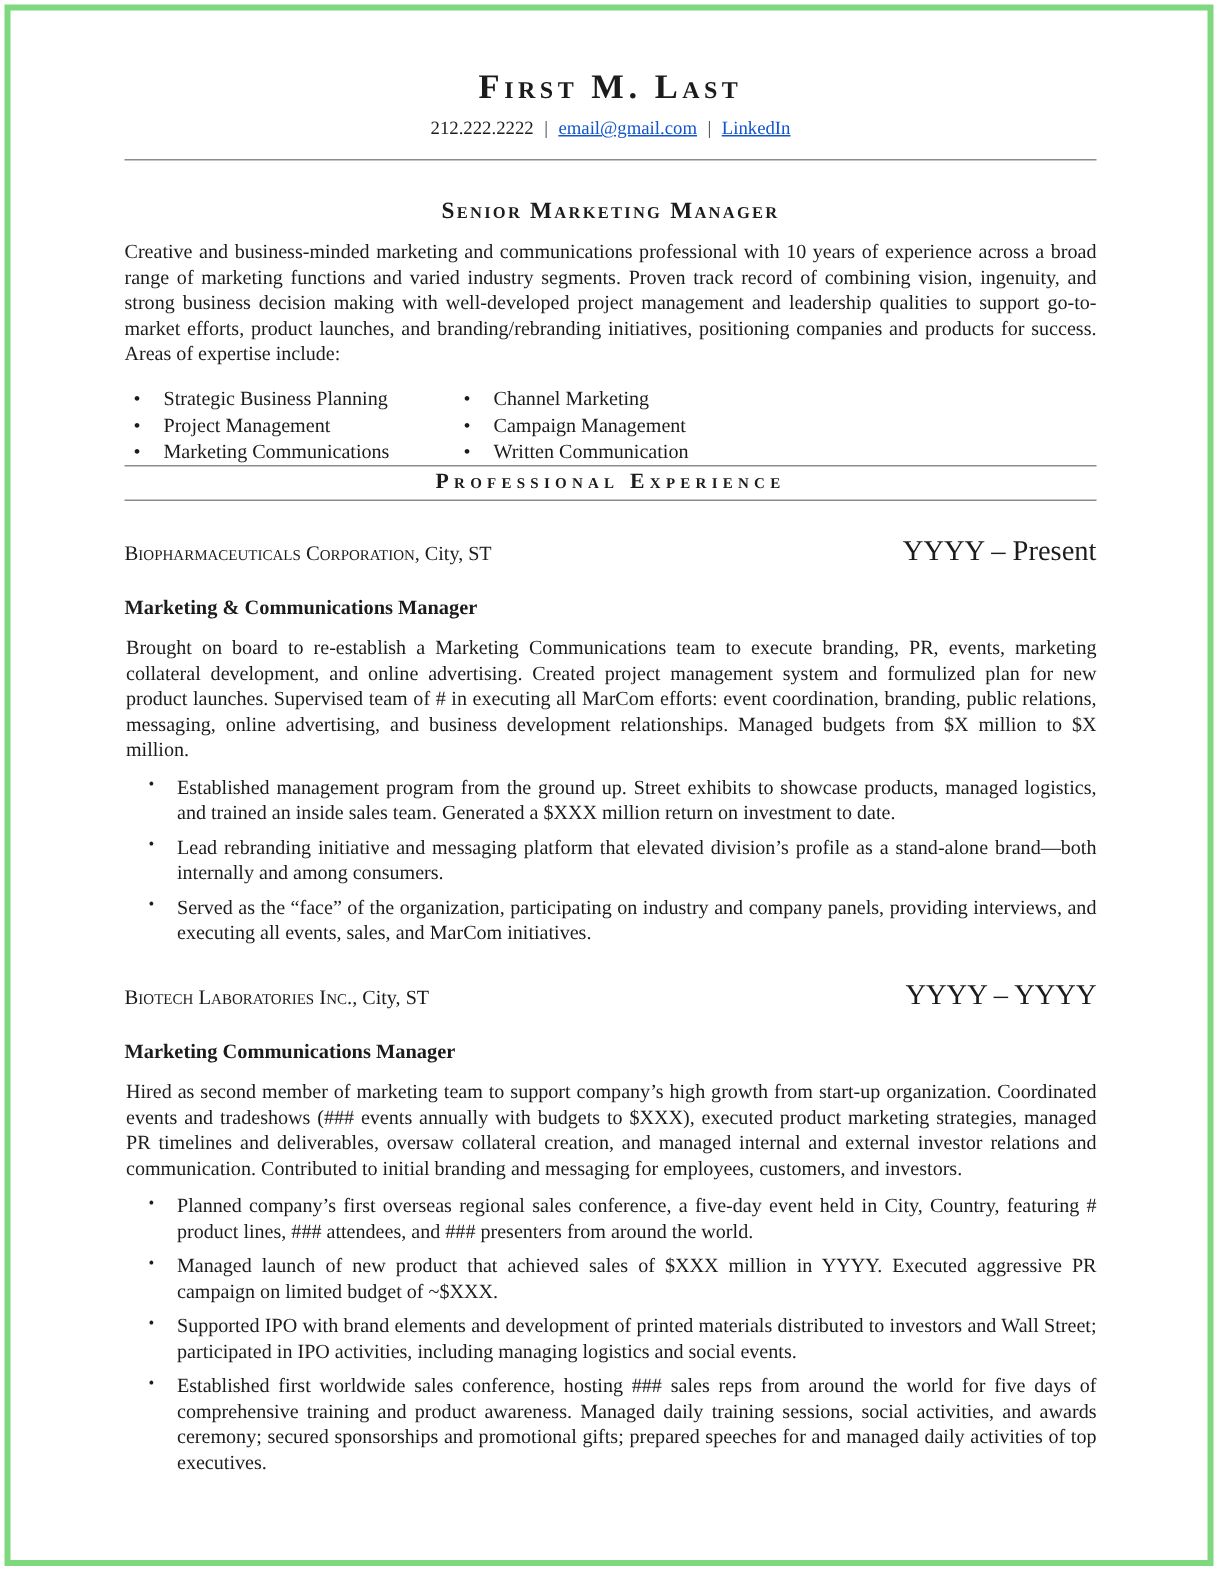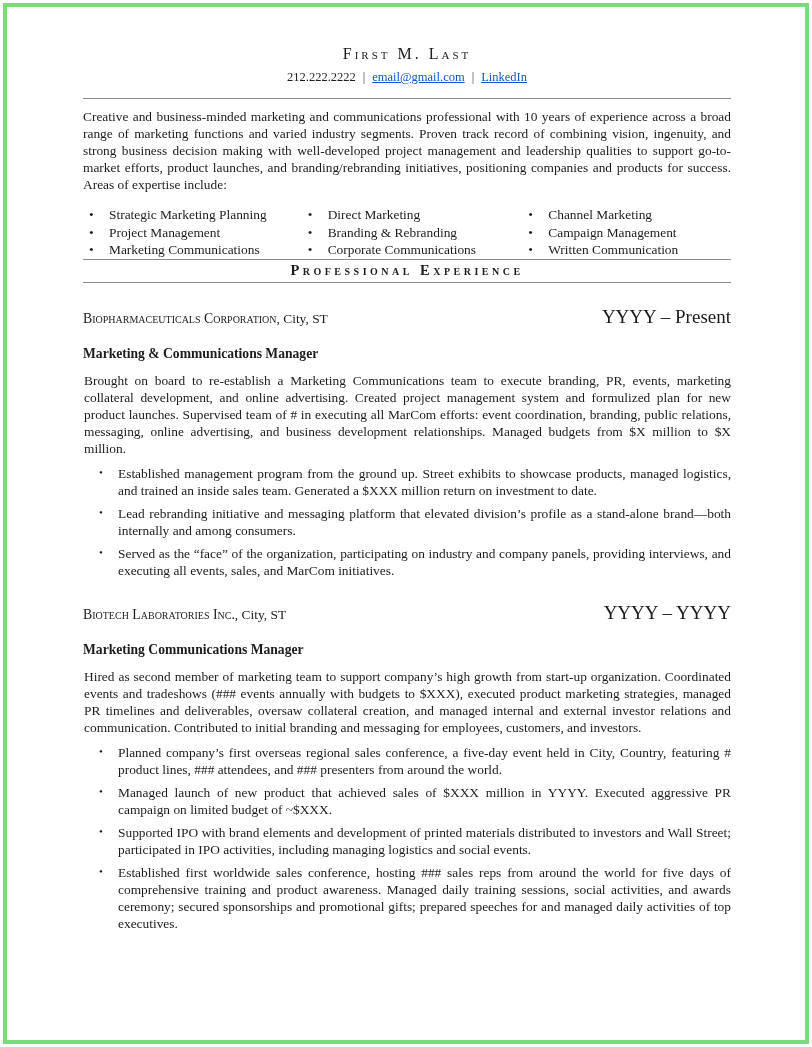--- a/index.html
+++ b/index.html
@@ -19,21 +19,21 @@
   .frame{
     position:absolute;left:3px;top:3px;right:3px;bottom:3px;
     border:4px solid var(--border-green);
     background:#fff;
     padding:38px 74px 30px 76px;
     box-sizing:border-box;
   }
   
   .name{
     text-align:center;
-    font-size:16px;font-weight:normal;
+    font-size:23px;font-weight:bold;
     font-variant:small-caps;
     letter-spacing:3px;
     margin:0;
   }
   .contact{
     text-align:center;
     font-size:12.5px;
     margin-top:7px;
   }
   .contact .sep{margin:0 7px;color:#444;}
@@ -131,33 +131,29 @@
 <body>
 
 <div class="frame">
 
   <h1 class="name">First M. Last</h1>
   <div class="contact">
     <span>212.222.2222</span><span class="sep">|</span><a class="link">email@gmail.com</a><span class="sep">|</span><a class="link">LinkedIn</a>
   </div>
   <hr class="rule">
 
+  <div class="doc-title">Senior Marketing Manager</div>
 
   <p class="summary"><span>Creative and business-minded </span><span class="b">marketing and communications professional</span><span> with 10 years of experience across a broad range of marketing functions and varied industry segments. Proven track record of combining vision, ingenuity, and strong business decision making with well-developed project management and leadership qualities to support go-to-market efforts, product launches, and branding/rebranding initiatives, positioning companies and products for success. </span><span class="b">Areas of expertise include:</span></p>
 
   <div class="expertise">
     <ul class="exp-col c1">
-      <li>Strategic Marketing Planning</li>
+      <li>Strategic Business Planning</li>
       <li>Project Management</li>
       <li>Marketing Communications</li>
-    </ul>
-    <ul class="exp-col c2">
-      <li>Direct Marketing</li>
-      <li>Branding &amp; Rebranding</li>
-      <li>Corporate Communications</li>
     </ul>
     <ul class="exp-col c3">
       <li>Channel Marketing</li>
       <li>Campaign Management</li>
       <li>Written Communication</li>
     </ul>
   </div>
 
   <div class="section-header">Professional Experience</div>
 

